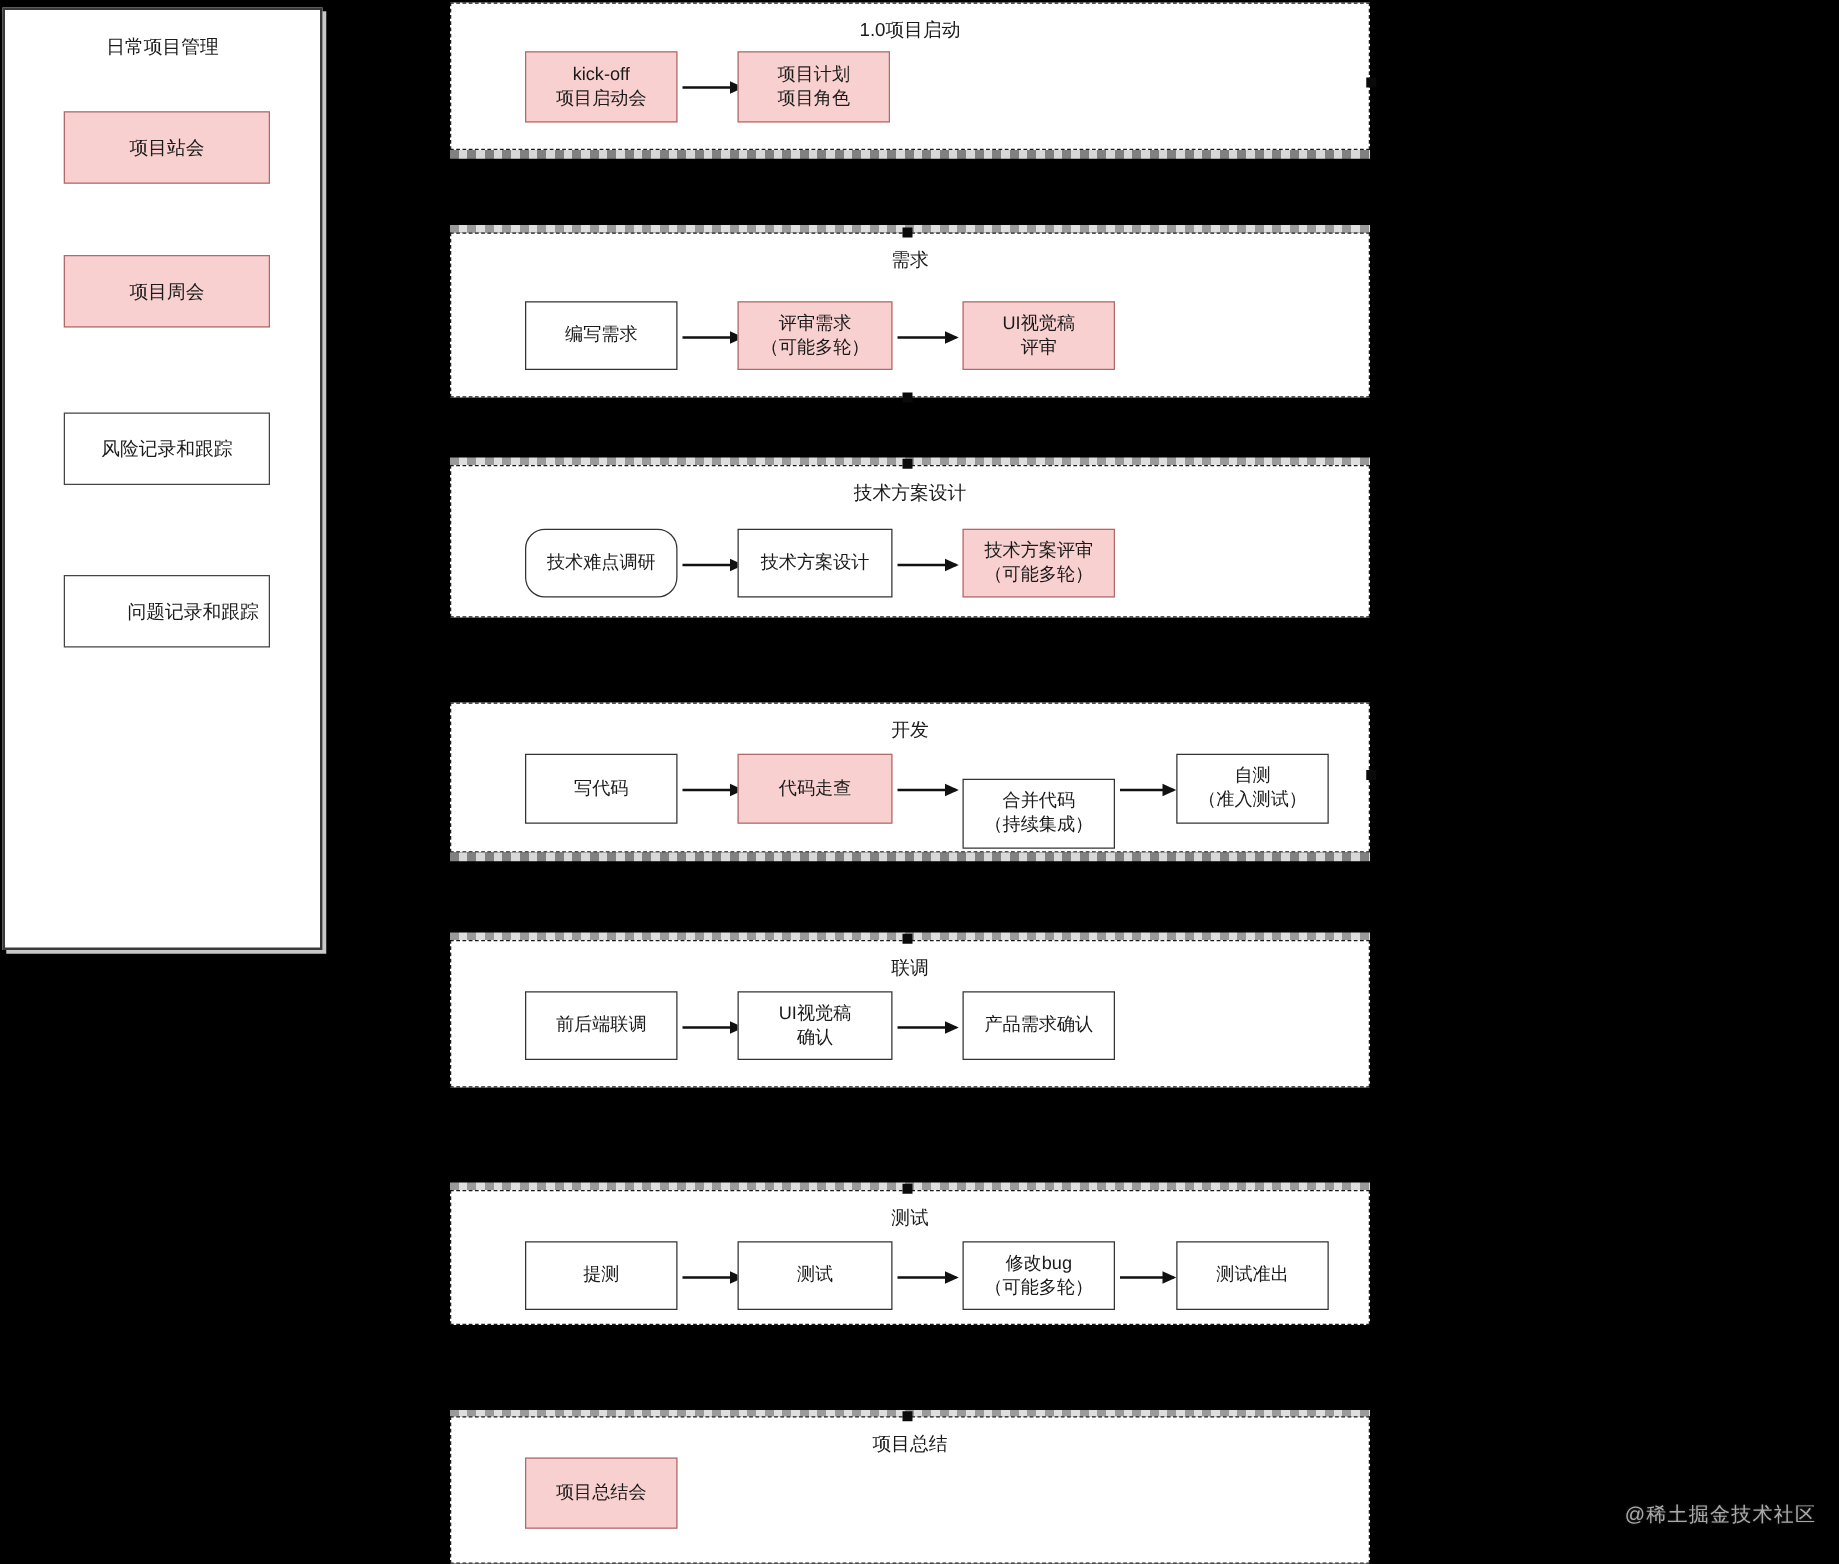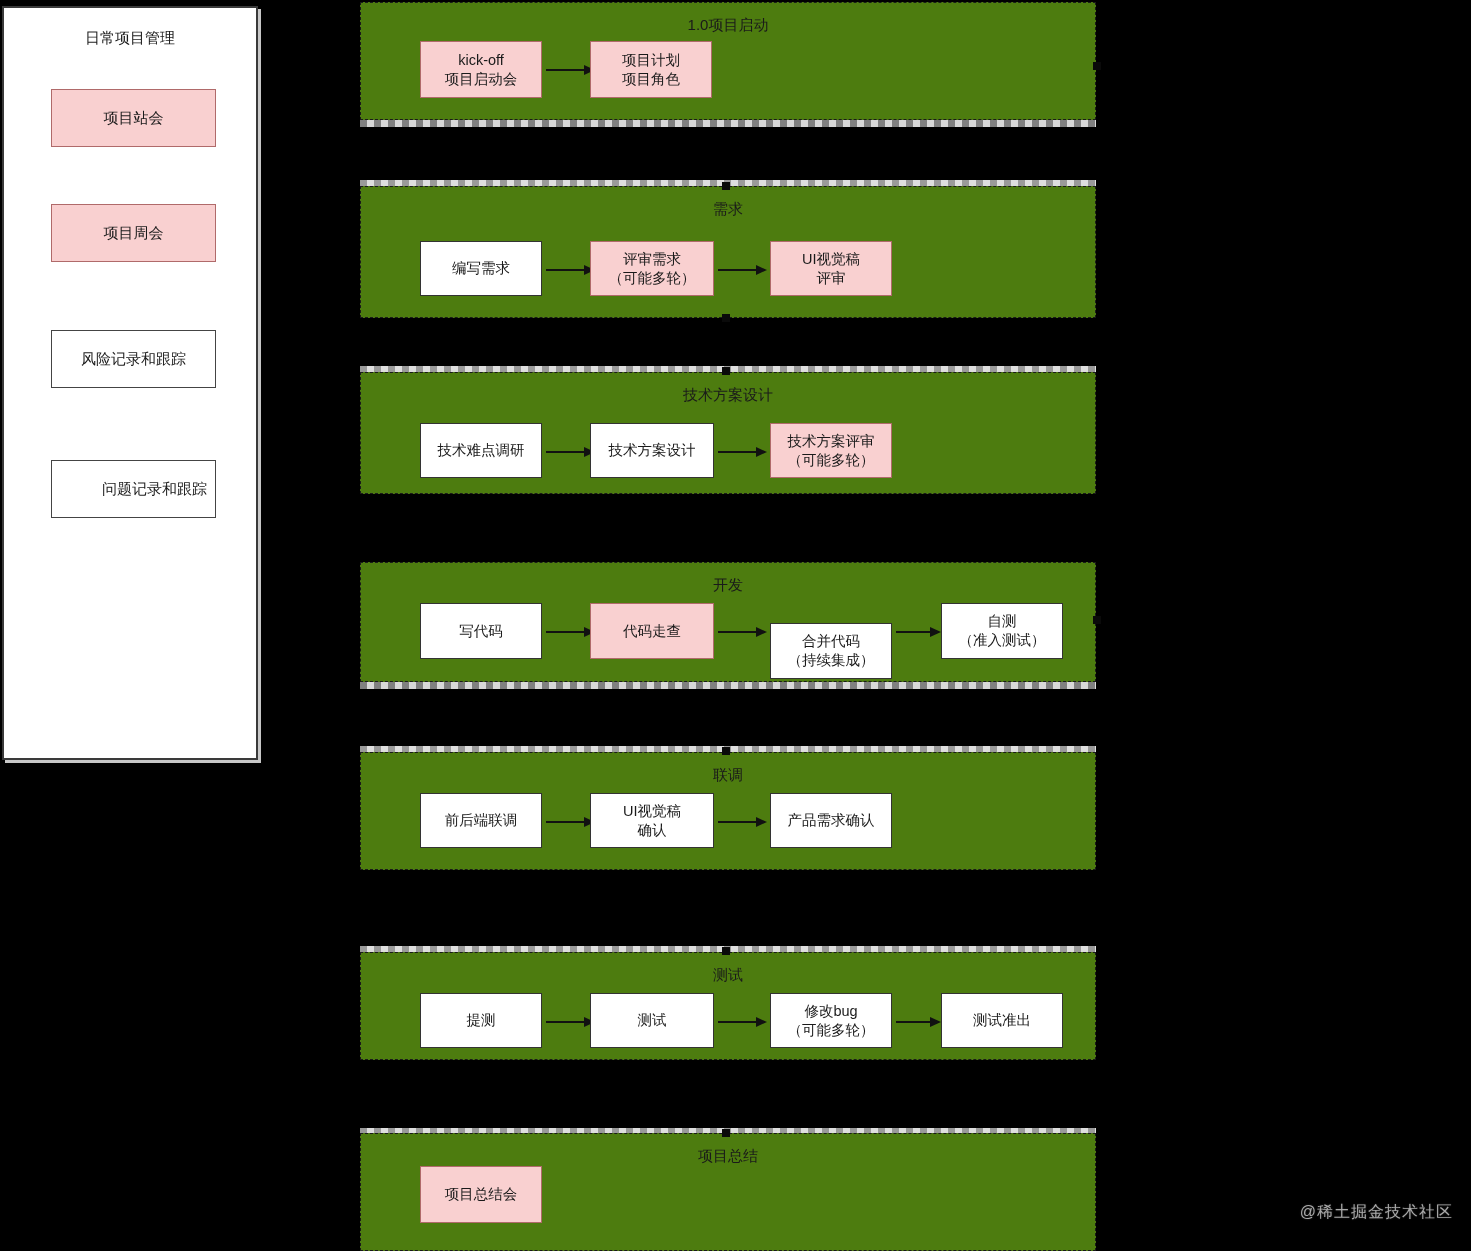--- a/index.html
+++ b/index.html
@@ -55,21 +55,21 @@
   .side-box.pink {
     background: #f9d0d0;
     border-color: #b06a6a;
   }
 
   
   .panel {
     position: absolute;
     left: 360px;
     width: 736px;
-    background: #4d7c0f;
+    background: #ffffff;
     border: 1.6px dashed #1a1a1a;
     box-sizing: border-box;
   }
   
   .sel-strip {
     position: absolute;
     left: 360px;
     width: 736px;
     height: 7px;
     background: repeating-linear-gradient(
@@ -212,21 +212,21 @@
     <span class="ln">UI视觉稿</span>
     <span class="ln">评审</span>
   </div>
 </div>
 <div class="sel-handle" style="left:722px;top:182px;"></div>
 <div class="sel-handle" style="left:722px;top:314px;"></div>
 
 <div class="sel-strip top" style="top:366px;height:6px;"></div>
 <div class="panel" style="top:372px;height:122px;">
   <div class="panel-title">技术方案设计</div>
-  <div class="node" style="left:59px;top:50px;width:122px;height:55px;">
+  <div class="node" style="left:59px;top:50px;width:122px;height:55px;border-radius:16px;">
     <span class="ln">技术难点调研</span>
   </div>
   <div class="arrow" style="left:185px;top:78px;width:47px;"></div>
   <div class="node" style="left:229px;top:50px;width:124px;height:55px;">
     <span class="ln">技术方案设计</span>
   </div>
   <div class="arrow" style="left:357px;top:78px;width:47px;"></div>
   <div class="node pink" style="left:409px;top:50px;width:122px;height:55px;font-family:Liberation Serif, serif;">
     <span class="ln">技术方案评审</span>
     <span class="ln">（可能多轮）</span>

